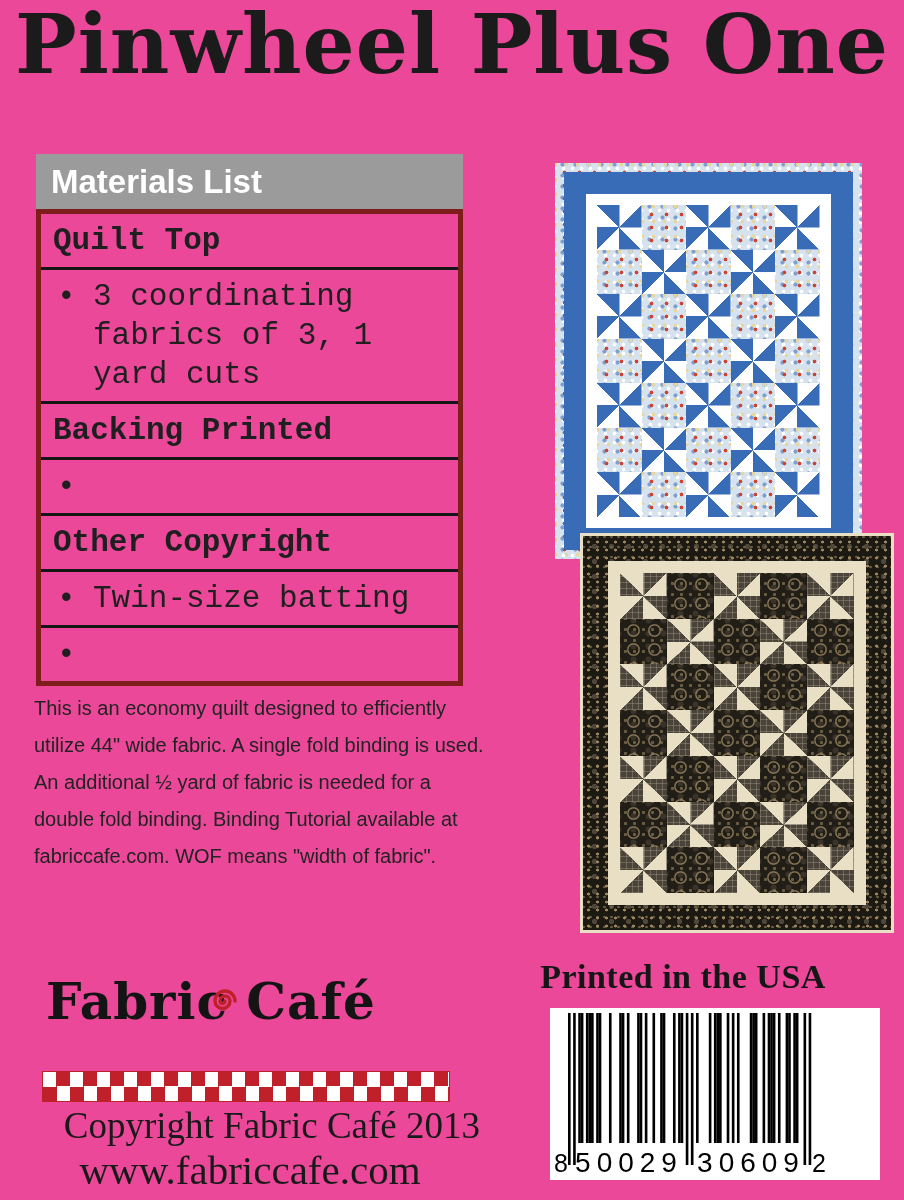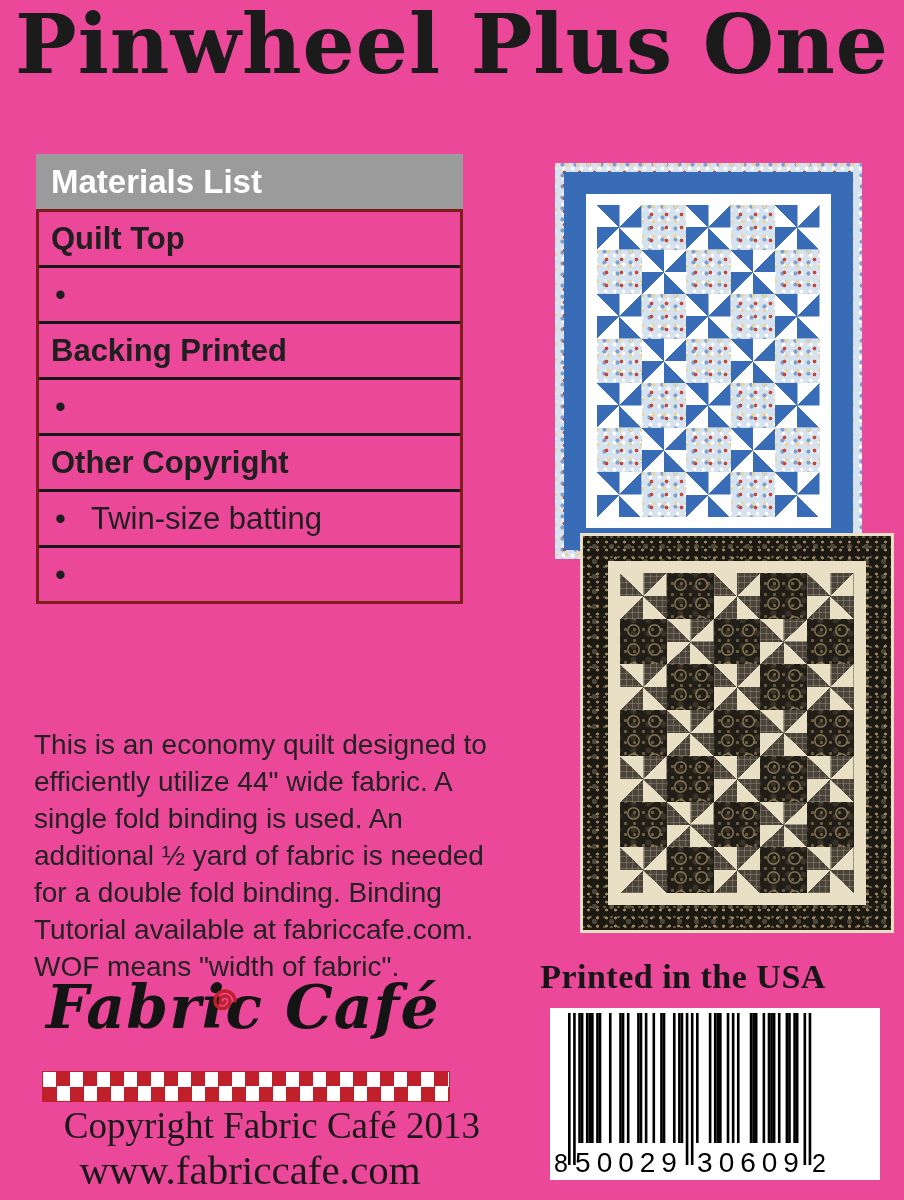--- a/index.html
+++ b/index.html
@@ -8,36 +8,36 @@
 
   
   .title{position:absolute;top:-4px;left:0;width:904px;text-align:center;
          font-family:"DejaVu Serif",serif;font-weight:bold;font-size:82px;
          letter-spacing:1px;white-space:nowrap;color:#1b1b1b;}
 
   
   .materials{position:absolute;left:36px;top:140px;width:427px;margin-top:14px;}
   .materials-header{background:var(--header-gray);color:#fff;font-weight:bold;
         font-size:33px;height:55px;line-height:55px;padding-left:15px;}
-  .materials-body{border:3px solid #7f1d1d;}
+  .materials-body{border:5px solid #7f1d1d;font-family:Liberation Mono, monospace;}
   .mrow{border-top:3px solid #161616;padding:7px 12px;font-size:31px;line-height:39px;}
   .mrow:first-child{border-top:none;}
   .mrow.heading{font-weight:bold;}
   .mrow.item{display:flex;padding-left:16px;}
   .mrow.item .bullet{width:36px;flex:0 0 36px;}
   .mrow.item .itext{flex:1;padding-right:10px;}
 
   
-  .desc{position:absolute;left:34px;top:698px;width:456px;
-        font-size:28px;line-height:37px;color:#222;}
+  .desc{position:absolute;left:34px;top:670px;width:456px;
+        font-size:20px;line-height:37px;color:#222;}
 
   
   .logo-script{position:absolute;left:46px;top:972px;width:420px;
-        font-family:"DejaVu Serif",serif;font-style:italic;font-weight:bold;
-        font-size:60px;color:#141414;white-space:nowrap;letter-spacing:1px;}
+        font-family:"DejaVu Serif",serif;font-weight:bold;
+        font-size:50px;color:#141414;white-space:nowrap;letter-spacing:1px;}
   .spiral{position:absolute;left:206px;top:984px;width:34px;height:34px;}
   .checks{position:absolute;left:42px;top:1071px;width:406px;height:29px;
         border:1px solid var(--logo-red);
         background-image:conic-gradient(var(--logo-red) 90deg,#fff 90deg 180deg,var(--logo-red) 180deg 270deg,#fff 270deg);
         background-size:27px 29px;}
   .copyright{position:absolute;left:20px;top:1104px;width:460px;text-align:right;
         font-family:"Liberation Serif",serif;font-size:37px;color:#191919;}
   .website{position:absolute;left:20px;top:1146px;width:460px;text-align:center;
         font-family:"Liberation Serif",serif;font-size:41px;color:#191919;}
 
@@ -128,20 +128,21 @@
 <div class="page">
 
   <div class="title">Pinwheel Plus One</div>
 
   <div class="materials">
     <div class="materials-header">Materials List</div>
     <div class="materials-body" id="materials-body">
         <div class="mrow heading">Quilt Top</div>
         <div class="mrow item">
           <span class="bullet">•</span>
+          <span class="itext">3 coordinating fabrics of 3, 1 yard cuts</span>
         </div>
         <div class="mrow heading">Backing Printed</div>
         <div class="mrow item">
           <span class="bullet">•</span>
         </div>
         <div class="mrow heading">Other Copyright</div>
         <div class="mrow item">
           <span class="bullet">•</span>
           <span class="itext">Twin-size batting</span>
         </div>

